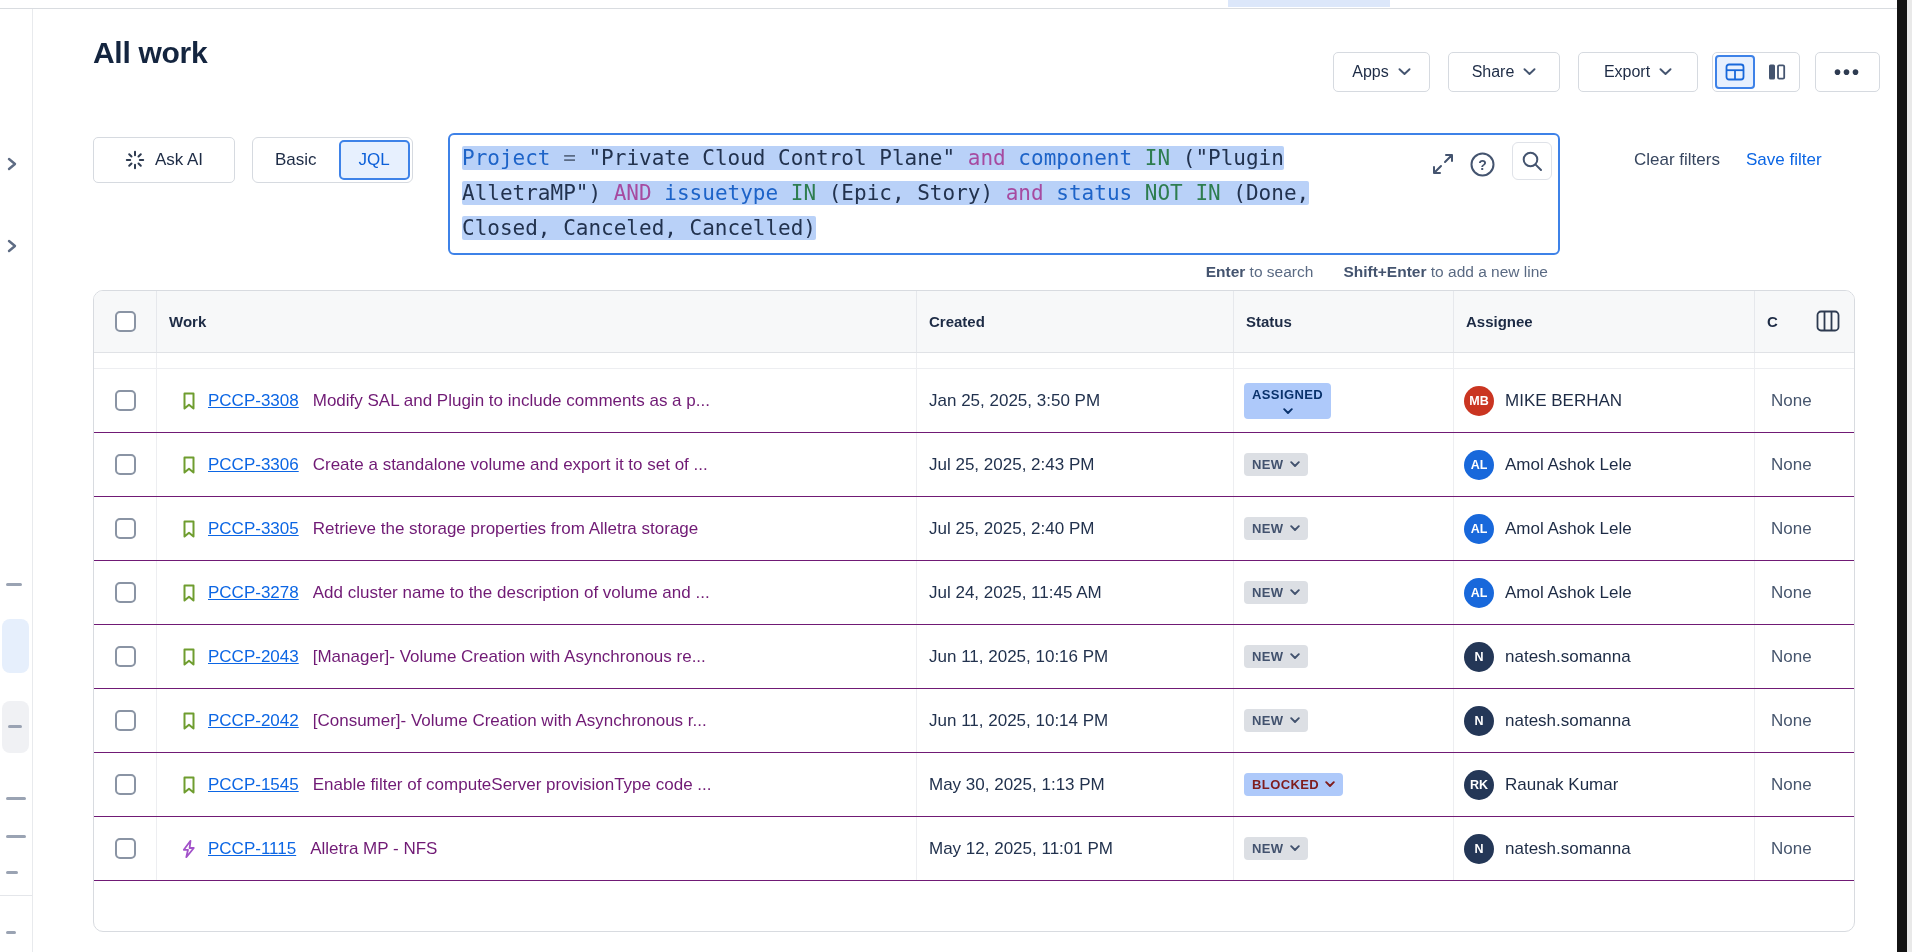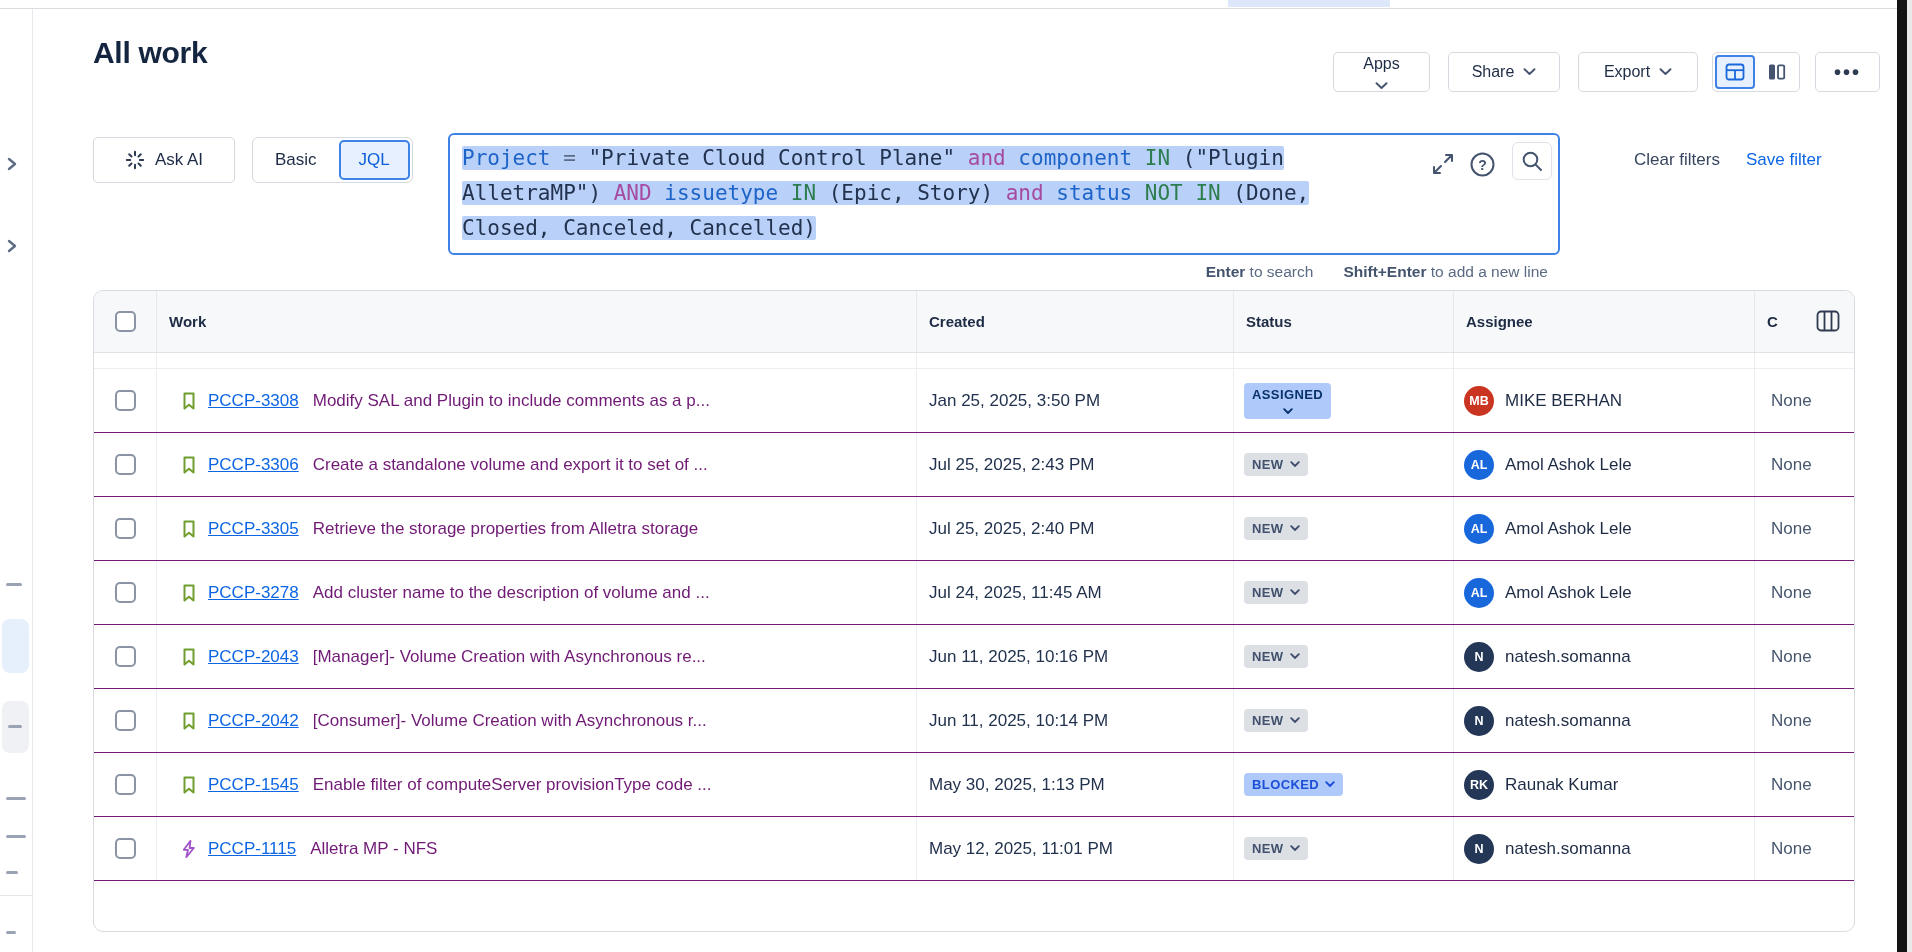--- a/index.html
+++ b/index.html
@@ -16,21 +16,21 @@
   .sb-block { position:absolute; left:2px; right:3px; border-radius:8px; }
   .sb-block.blue { background:#E6EFFC; }
   .sb-block.gray { background:#F0F1F4; }
   .sb-divider { position:absolute; left:0; right:0; height:1px; background:#E4E6EA; }
 
   
   .page-title { position:absolute; left:93px; top:36px; font-size:30px; font-weight:700; letter-spacing:-0.3px; color:#14253F; }
 
   .btn { position:absolute; top:52px; height:40px; display:flex; align-items:center; justify-content:center; gap:9px;
          background:#fff; border:1px solid #D6DAE0; border-radius:5px; font-size:16px; font-weight:500; color:#1D2B45; cursor:pointer; }
-  .btn-apps   { left:1333px; width:97px;flex-direction:column; }
+  .btn-apps   { left:1333px; width:97px; }
   .btn-share  { left:1448px; width:112px; }
   .btn-export { left:1578px; width:120px; }
   .btn-more   { left:1815px; width:65px; font-size:20px; font-weight:700; letter-spacing:2px; color:#2E3B51; }
 
   .view-group { position:absolute; left:1712px; top:52px; width:88px; height:40px; border:1px solid #D6DAE0; border-radius:5px;
                 display:flex; align-items:center; padding:2px; gap:2px; background:#fff; }
   .view-btn { width:40px; height:34px; display:flex; align-items:center; justify-content:center; border-radius:4px; cursor:pointer; }
   .view-btn.selected { border:2px solid #3E82E8; background:#E7F0FE; }
 
   
@@ -436,21 +436,21 @@
               <path d="M5.5 2.5h9v15l-4.5-3.7-4.5 3.7z"></path>
             </svg>
           </span>
       <a class="key">PCCP-1545</a>
       <span class="summary">Enable filter of computeServer provisionType code ...</span>
     </div>
     <div class="cell">
           <span class="created-text">May 30, 2025, 1:13 PM</span>
         </div>
     <div class="cell">
-      <span class="badge" style="background: rgb(174, 201, 250); color: #1d4ed8;">
+      <span class="badge" style="background: rgb(174, 201, 250); color: #7f1d1d;">
         <span class="badge-label">BLOCKED</span>
         <svg width="10" height="7" viewBox="0 0 10 7">
               <path d="M1.2 1.2L5 5l3.8-3.8" stroke="currentColor" stroke-width="1.9" fill="none" stroke-linecap="round" stroke-linejoin="round"></path>
             </svg>
       </span>
     </div>
     <div class="cell">
       <span class="avatar" style="background: rgb(36, 55, 87);">RK</span>
       <span class="name">Raunak Kumar</span>
     </div>

